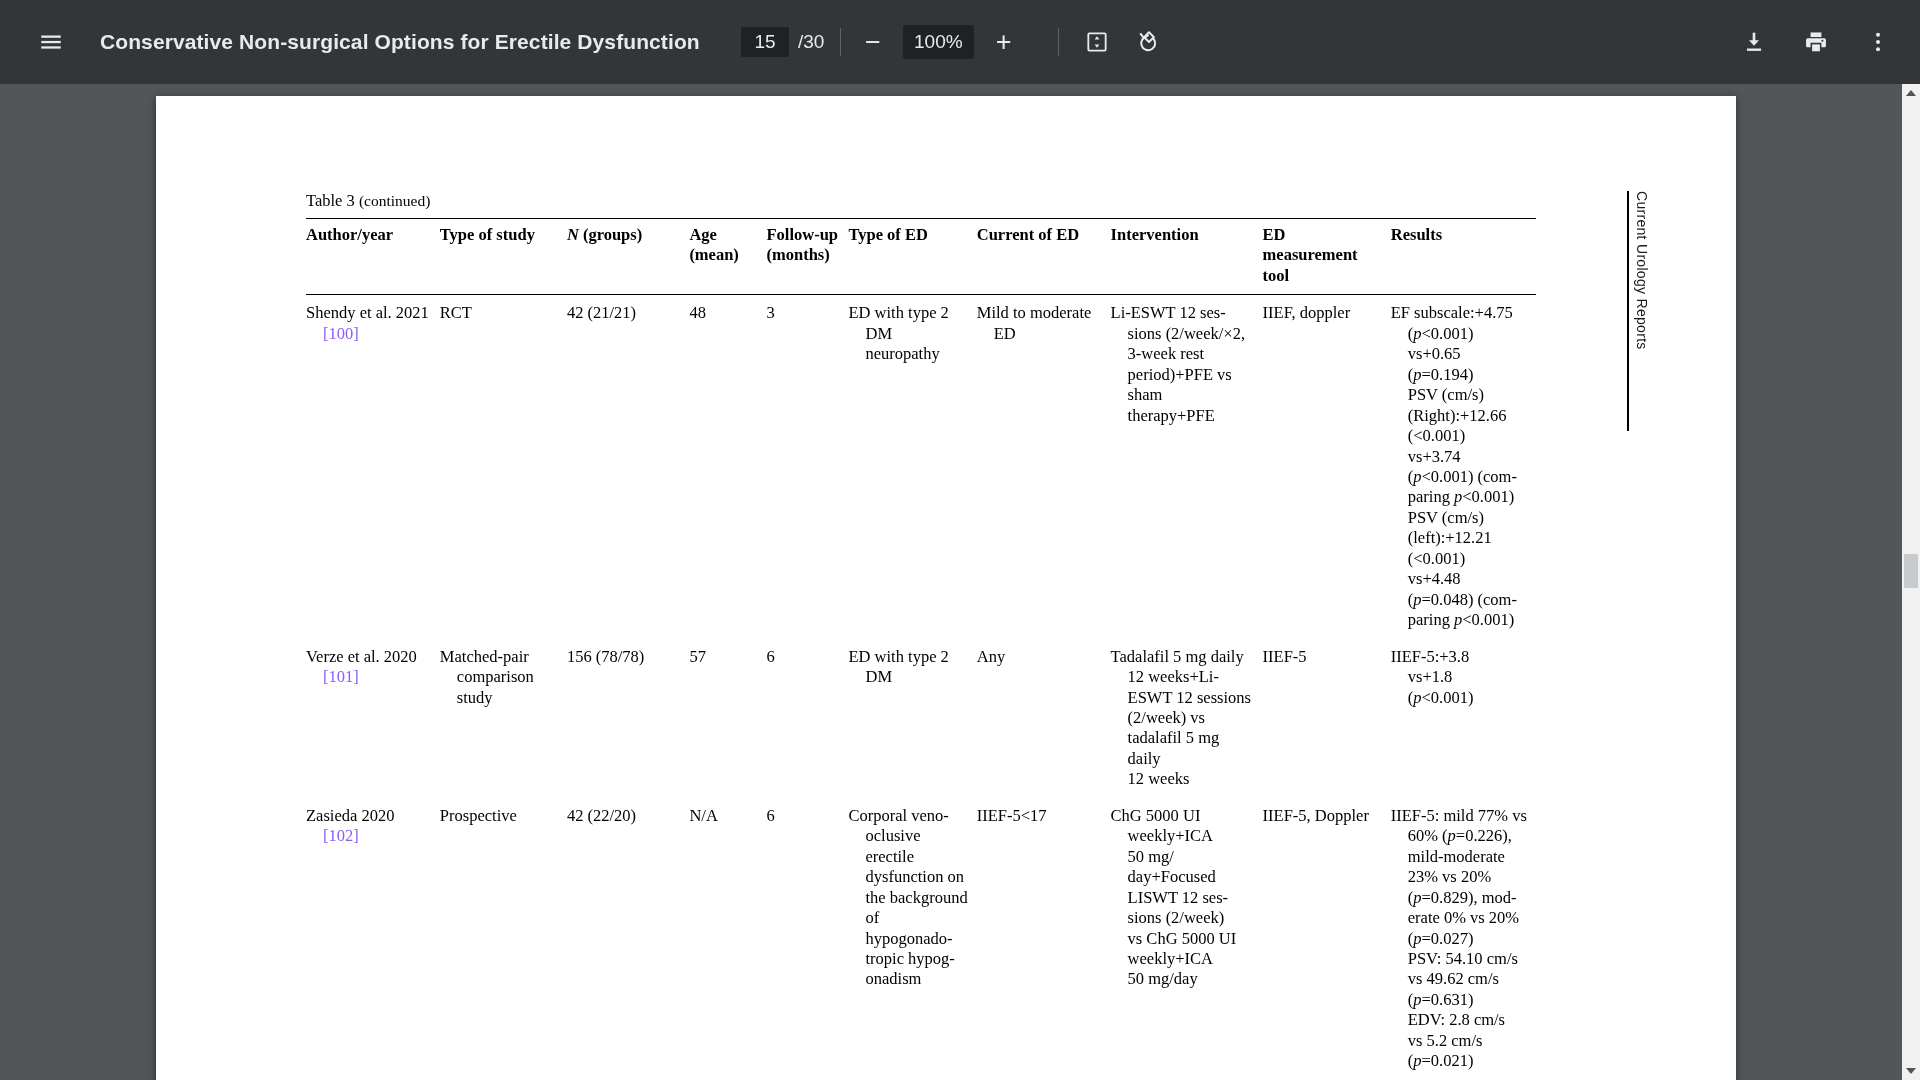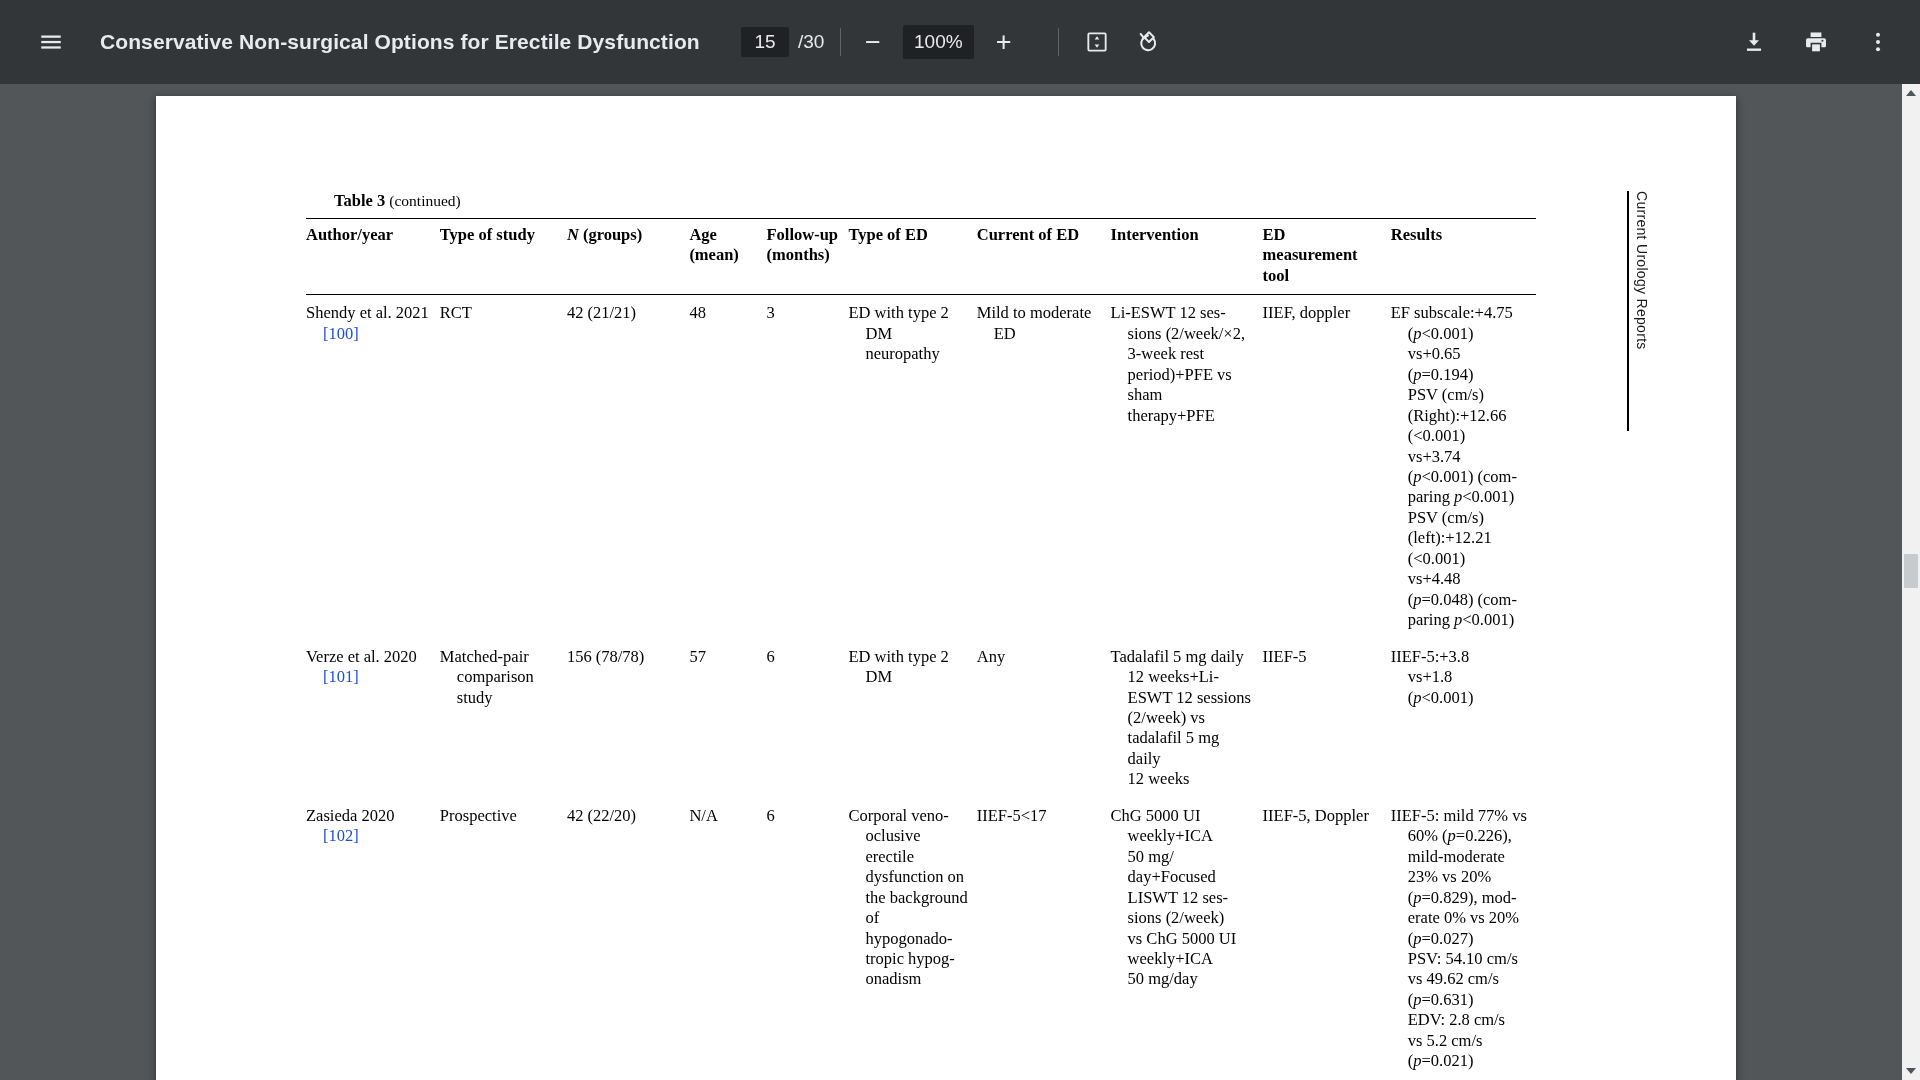--- a/index.html
+++ b/index.html
@@ -140,21 +140,21 @@
     top: 0; left: 0;
     width: 1580px; height: 1060px;
     color: #000;
     font-family: "Liberation Serif", serif;
   }
   #table-caption {
     position: absolute;
     left: 150px; top: 95px;
     font-size: 16.5px;
   }
-  #table-caption .cap-label { font-weight: 700; margin-left: 28px; }
+  #table-caption .cap-label { font-weight: 400; }
   #table-caption .cap-cont  { font-size: 15.5px; }
 
   #journal-sidebar {
     position: absolute;
     left: 1471px; top: 95px;
     height: 240px;
     display: flex; align-items: flex-start;
   }
   #journal-rule {
     width: 2px; height: 240px;
@@ -186,21 +186,21 @@
   }
   table#study-table td {
     text-align: left;
     vertical-align: top;
     padding: 8px 9px 8px 0;
   }
   #study-table thead tr.rule-top th { border-top: 1.6px solid #000; }
   #study-table thead tr th { border-bottom: 1.1px solid #000; }
   #study-table tbody tr:last-child td { padding-bottom: 120px; }
   .sub { padding-left: 17px; }
-  .cite { color: #1d4ed8; }
+  .cite { color: #8b5cf6; }
   i { font-style: italic; }
 
   
   .col-author { width: 118px; }
   .col-type   { width: 112px; }
   .col-n      { width: 108px; }
   .col-age    { width: 68px;  }
   .col-follow { width: 66px;  }
   .col-edtype { width: 113px; }
   .col-sev    { width: 118px; }

